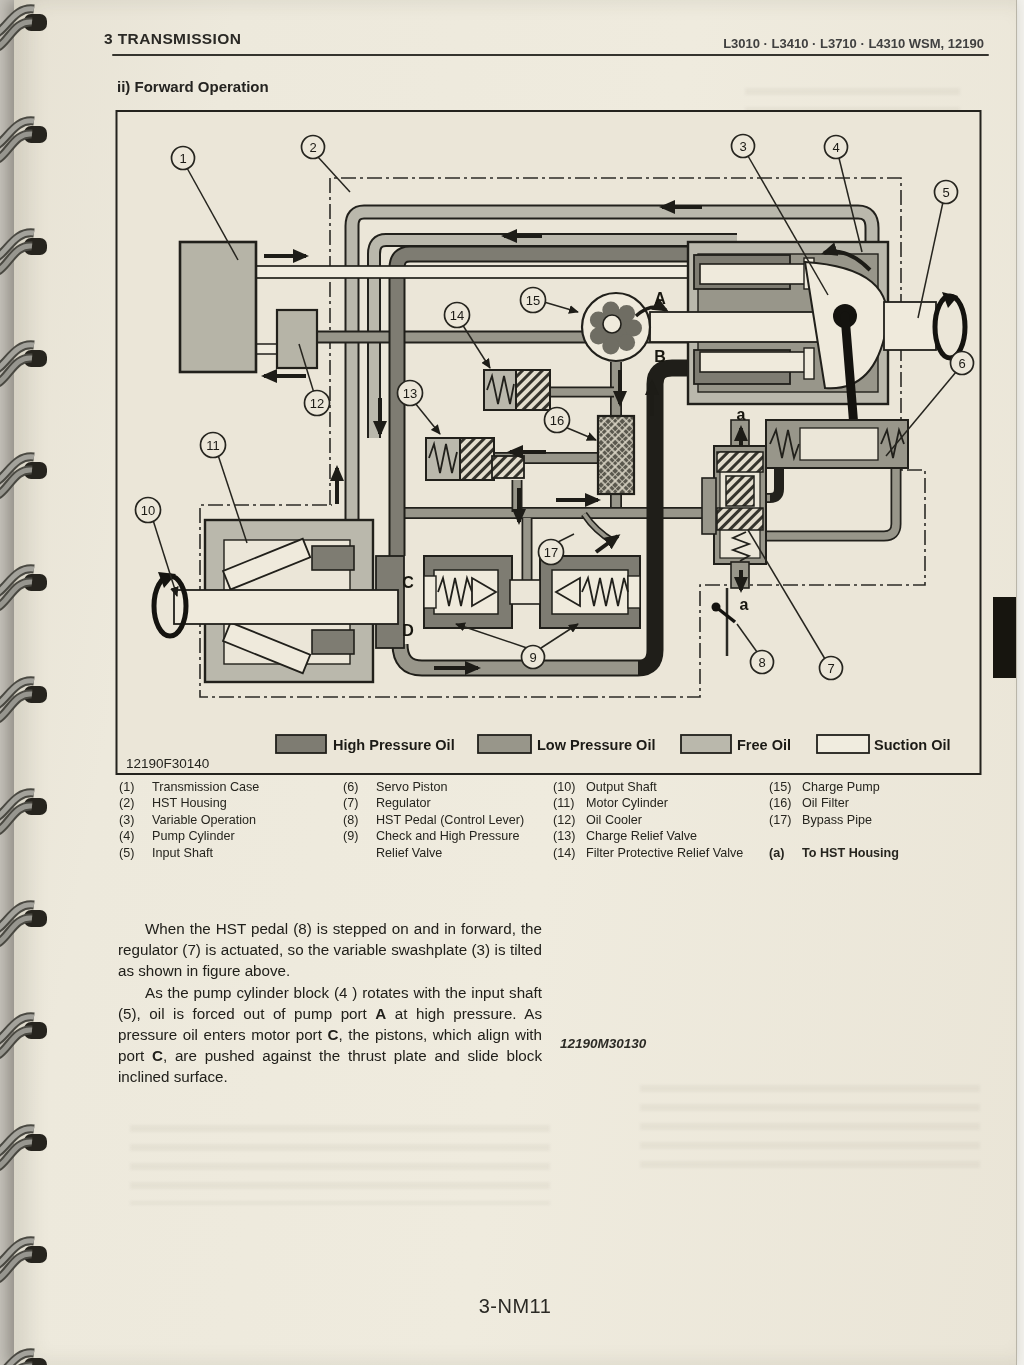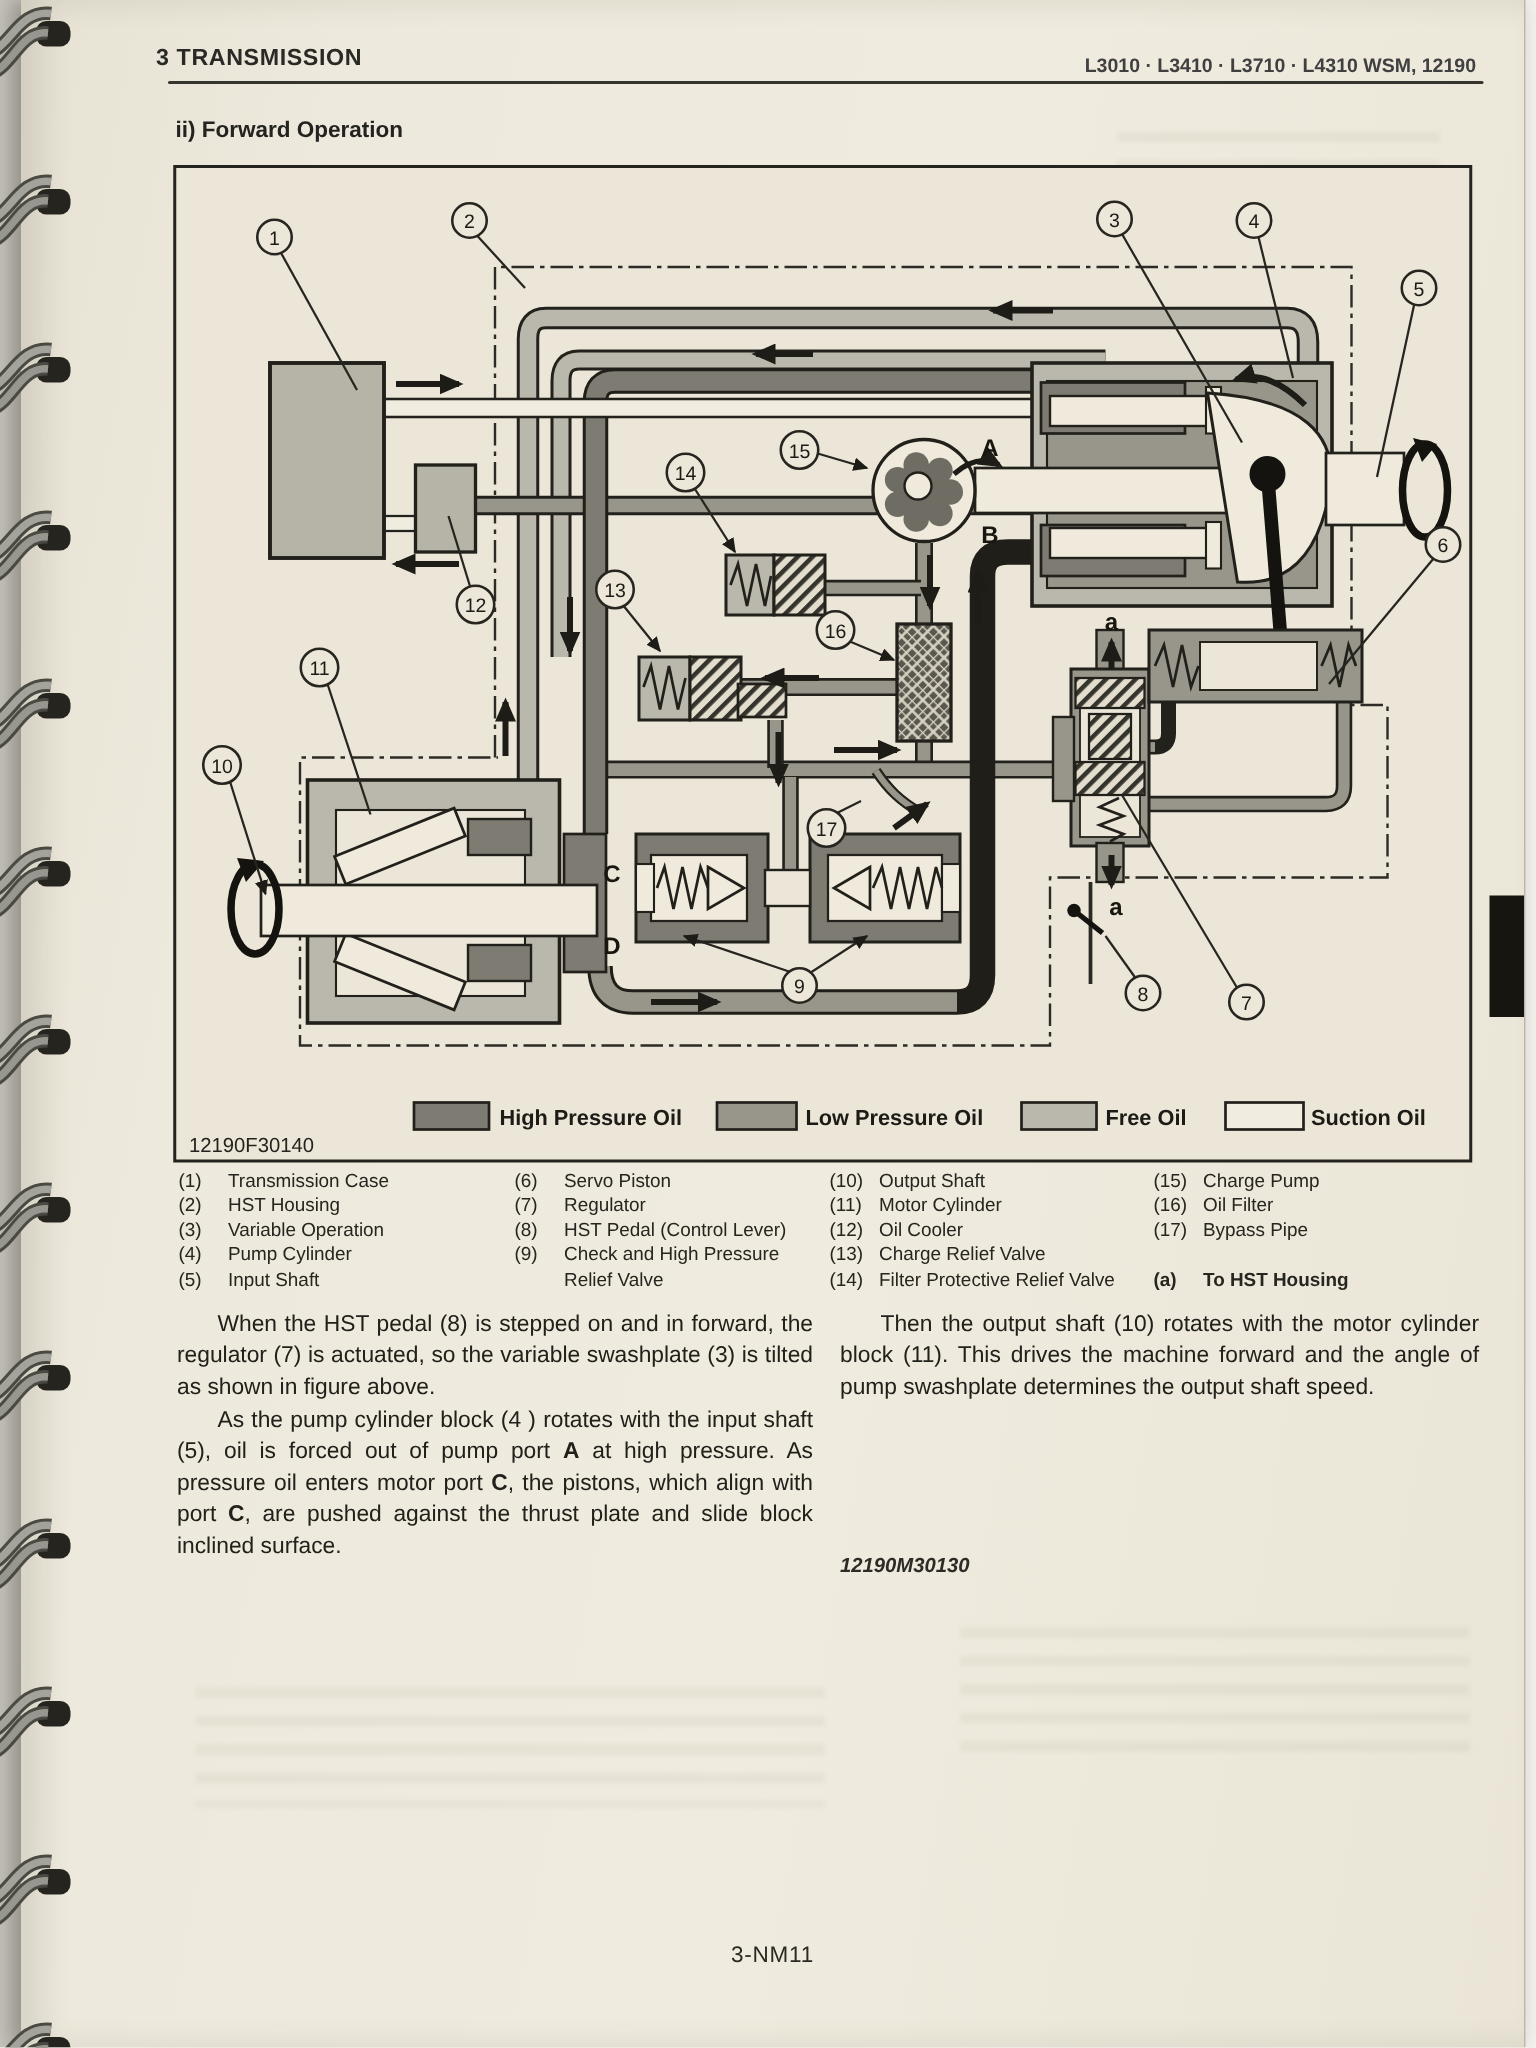--- a/index.html
+++ b/index.html
@@ -23,25 +23,25 @@
   .diagram-wrap{position:absolute;left:114px;top:108px;width:870px;height:670px;}
   .tab-black{position:absolute;left:993px;top:597px;width:23px;height:81px;background:#17150f;}
   
   .parts{position:absolute;left:119px;top:779px;width:866px;height:86px;font-size:12.6px;color:#26251f;}
   .pcol{position:absolute;top:0;}
   .pcol1{left:0;width:220px;} .pcol2{left:224px;width:208px;} .pcol3{left:434px;width:214px;} .pcol4{left:650px;width:216px;}
   .pl-row{display:flex;height:16.4px;line-height:16.4px;white-space:nowrap;}
   .pl-n{width:33px;flex:0 0 33px;}
   .pl-bold{font-weight:bold;}
   
-  .bodycol{position:absolute;width:424px;font-size:15.2px;line-height:21.2px;color:#21201b;text-align:justify;}
+  .bodycol{position:absolute;width:424px;font-size:15.2px;line-height:21.2px;color:#21201b;text-align:justify;margin-top:46px;}
   .bcl{left:118px;top:872px;} .bcr{left:560px;top:872px;width:426px;}
   .bodycol p{margin:0;text-indent:27px;}
   .code-right{position:absolute;left:560px;top:1036px;width:426px;text-align:left;font-size:13.5px;font-style:italic;font-weight:bold;color:#2c2b26;}
-  .pageno{position:absolute;left:14px;top:1295px;width:1002px;text-align:center;font-size:15px;color:#2a2924;letter-spacing:.5px;}
+  .pageno{position:absolute;left:14px;top:1295px;width:1002px;text-align:center;font-size:20px;color:#2a2924;letter-spacing:.5px;}
   
   .ghost{position:absolute;pointer-events:none;opacity:.55;filter:blur(1.6px);
     background:repeating-linear-gradient(180deg,rgba(112,104,86,.12) 0 7px,rgba(0,0,0,0) 7px 19px);}
   svg text{font-family:"Liberation Sans","DejaVu Sans",sans-serif;}
   .spiral{position:absolute;left:0;top:0;}
 </style>
 </head>
 <body>
 
 <div class="backdrop-left"></div>
@@ -455,21 +455,20 @@
         <span>To HST Housing</span>
       </div>
   </div>
 </div>
 
 <div class="bodycol bcl">
   <p><span>When the HST pedal (8) is stepped on and in forward, the regulator (7) is actuated, so the variable swashplate (3) is tilted as shown in figure above.</span></p>
   <p><span>As the pump cylinder block (4 ) rotates with the input shaft (5), oil is forced out of pump port </span><b>A</b><span> at high pressure. As pressure oil enters motor port </span><b>C</b><span>, the pistons, which align with port </span><b>C</b><span>, are pushed against the thrust plate and slide block inclined surface.</span></p>
 </div>
 <div class="bodycol bcr">
-  <p><span>Then the output shaft (10) rotates with the motor cylinder block (11). This drives the machine forward and the angle of pump swashplate determines the output shaft speed.</span></p>
 </div>
 <div class="code-right">12190M30130</div>
 
 <div class="pageno">3-NM11</div>
 
 <svg class="spiral" width="70" height="1365" viewBox="0 0 70 1365">
   <defs>
     <g id="coil">
       <rect x="24" y="24" width="23" height="17" rx="7" fill="#26241e"></rect>
       <path d="M-10 60 C8 58 12 30 32 32" fill="none" stroke="#4a4942" stroke-width="9"></path>

